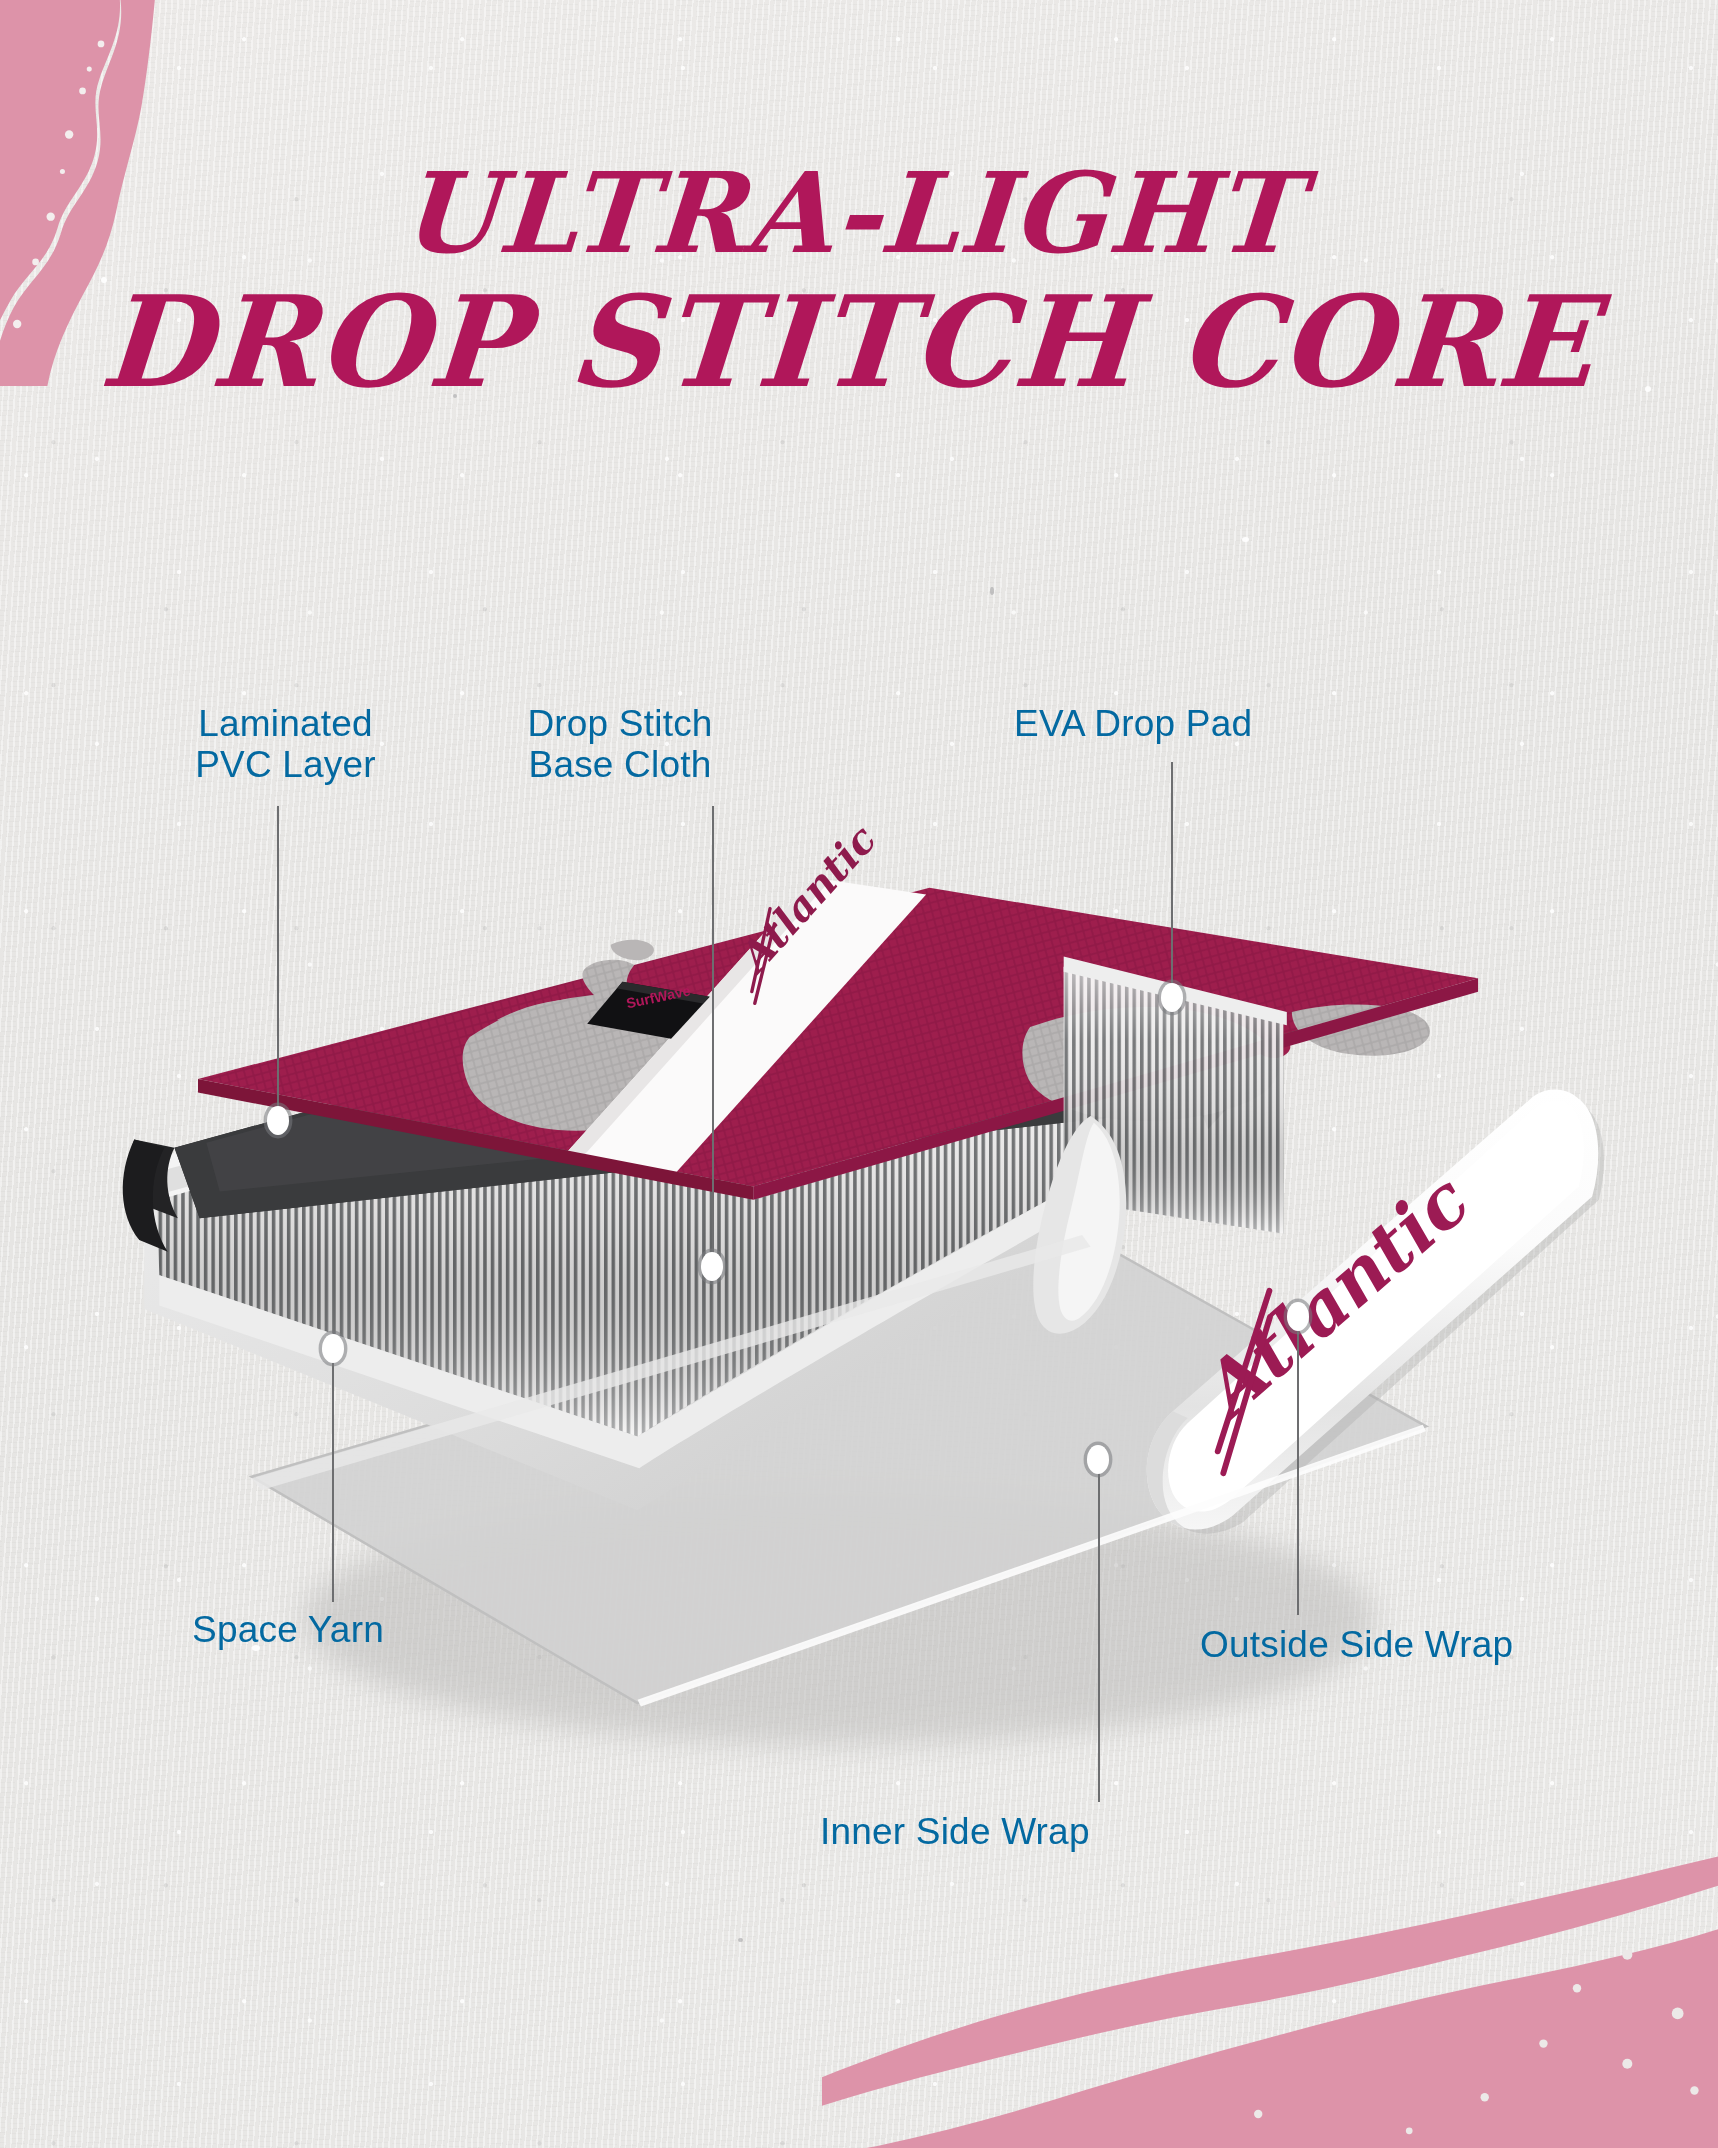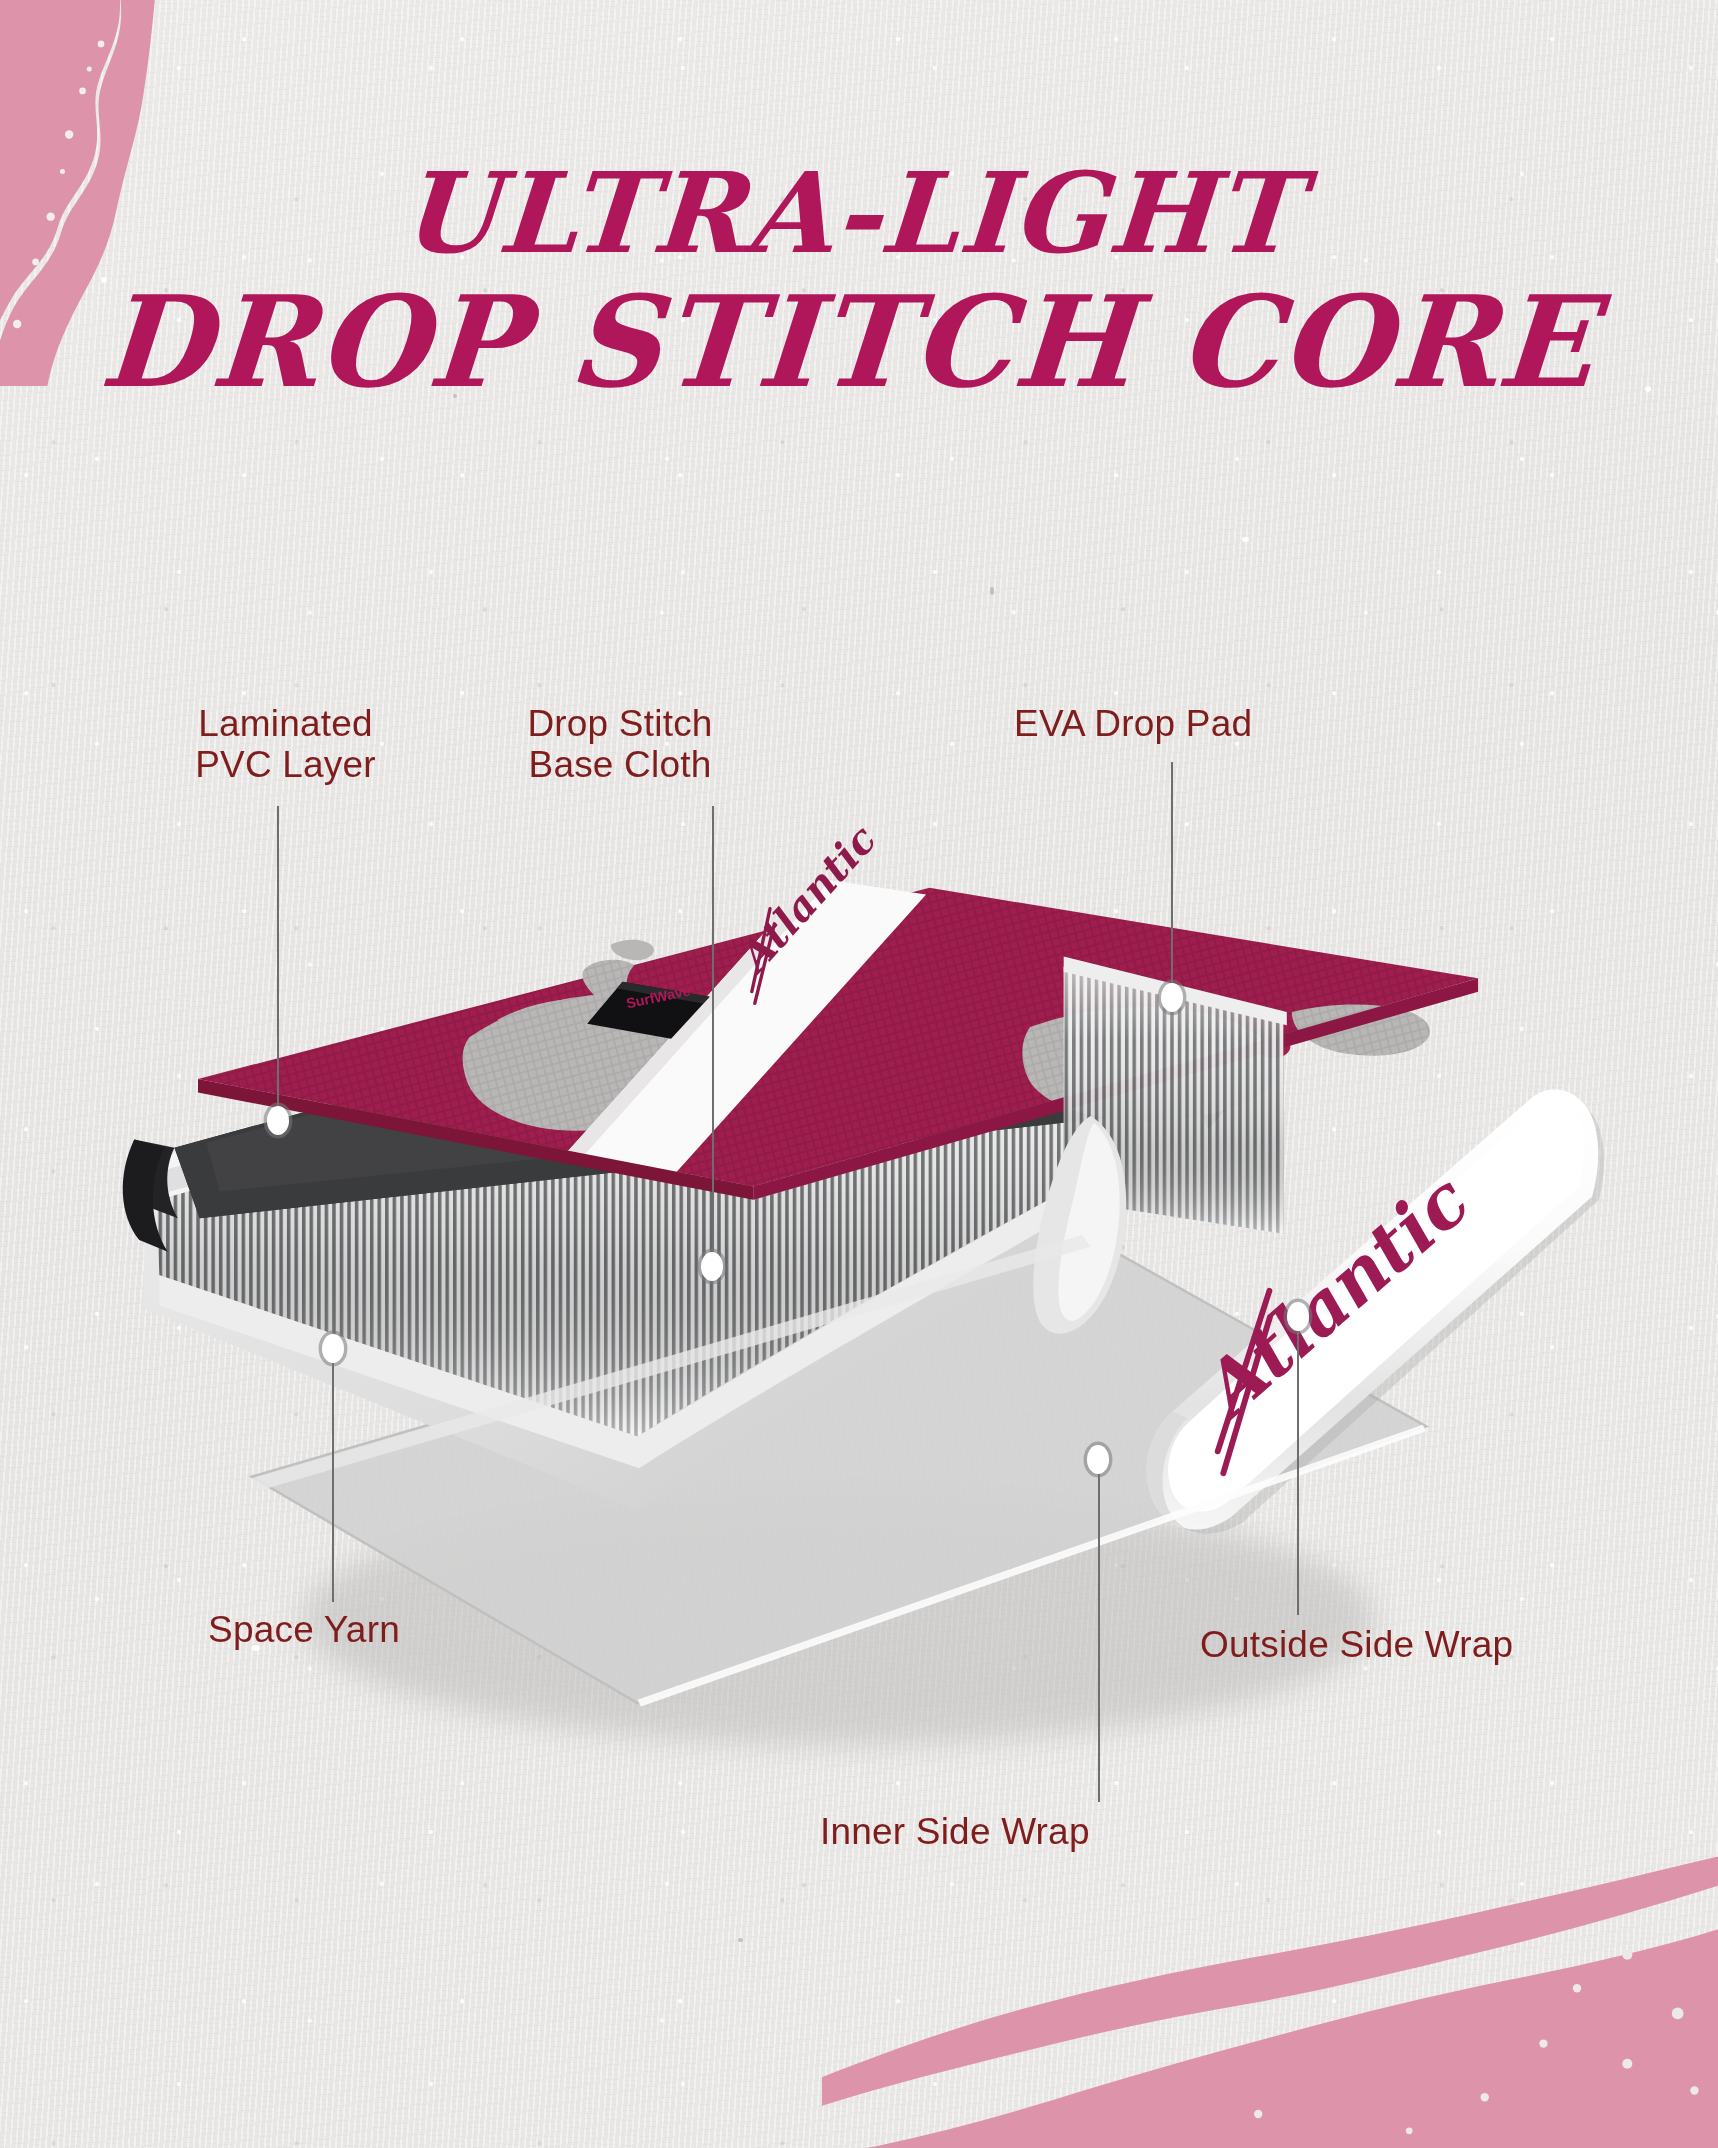--- a/index.html
+++ b/index.html
@@ -51,21 +51,21 @@
     line-height:.98;
     text-transform:uppercase;
     transform:skewX(-7deg);
     white-space:nowrap;
   }
   .title-line.l1{font-size:111px;}
   .title-line.l2{font-size:126px;margin-top:13.4px;}
   
   .label{
     position:absolute;
-    color:#7f1d1d;
+    color:#0369a1;
     font-size:37px;
     line-height:1.12;
     font-weight:400;
     letter-spacing:0.2px;
     z-index:9;
     white-space:pre-line;
   }
   .lead{position:absolute;background:#6d6e70;width:1.7px;z-index:8;}
   .dot{
     position:absolute;width:22px;height:28.5px;border-radius:50%;
@@ -317,21 +317,21 @@
 
   <div class="label" style="left:465px;top:703px;width:310px;text-align:center;">Drop Stitch
 Base Cloth</div>
   <div class="lead" style="left:712px;top:806px;height:453px;"></div>
   <div class="dot" style="left:701px;top:1252px;"></div>
 
   <div class="label" style="left:1014px;top:703px;width:352px;text-align:left;">EVA Drop Pad</div>
   <div class="lead" style="left:1171px;top:762px;height:228px;"></div>
   <div class="dot" style="left:1161px;top:983px;"></div>
 
-  <div class="label" style="left:208px;top:1609px;width:319px;text-align:left;">Space Yarn</div>
+  <div class="label" style="left:192px;top:1609px;width:319px;text-align:left;">Space Yarn</div>
   <div class="lead" style="left:332px;top:1359px;height:243px;"></div>
   <div class="dot" style="left:322px;top:1334px;"></div>
 
   <div class="label" style="left:776px;top:1811px;width:394px;text-align:left;margin-left:44px;">Inner Side Wrap</div>
   <div class="lead" style="left:1098px;top:1470px;height:332px;"></div>
   <div class="dot" style="left:1087px;top:1445px;"></div>
 
   <div class="label" style="left:1200px;top:1624px;width:445px;text-align:left;">Outside Side Wrap</div>
   <div class="lead" style="left:1297px;top:1326px;height:289px;"></div>
   <div class="dot" style="left:1287px;top:1302px;"></div>

